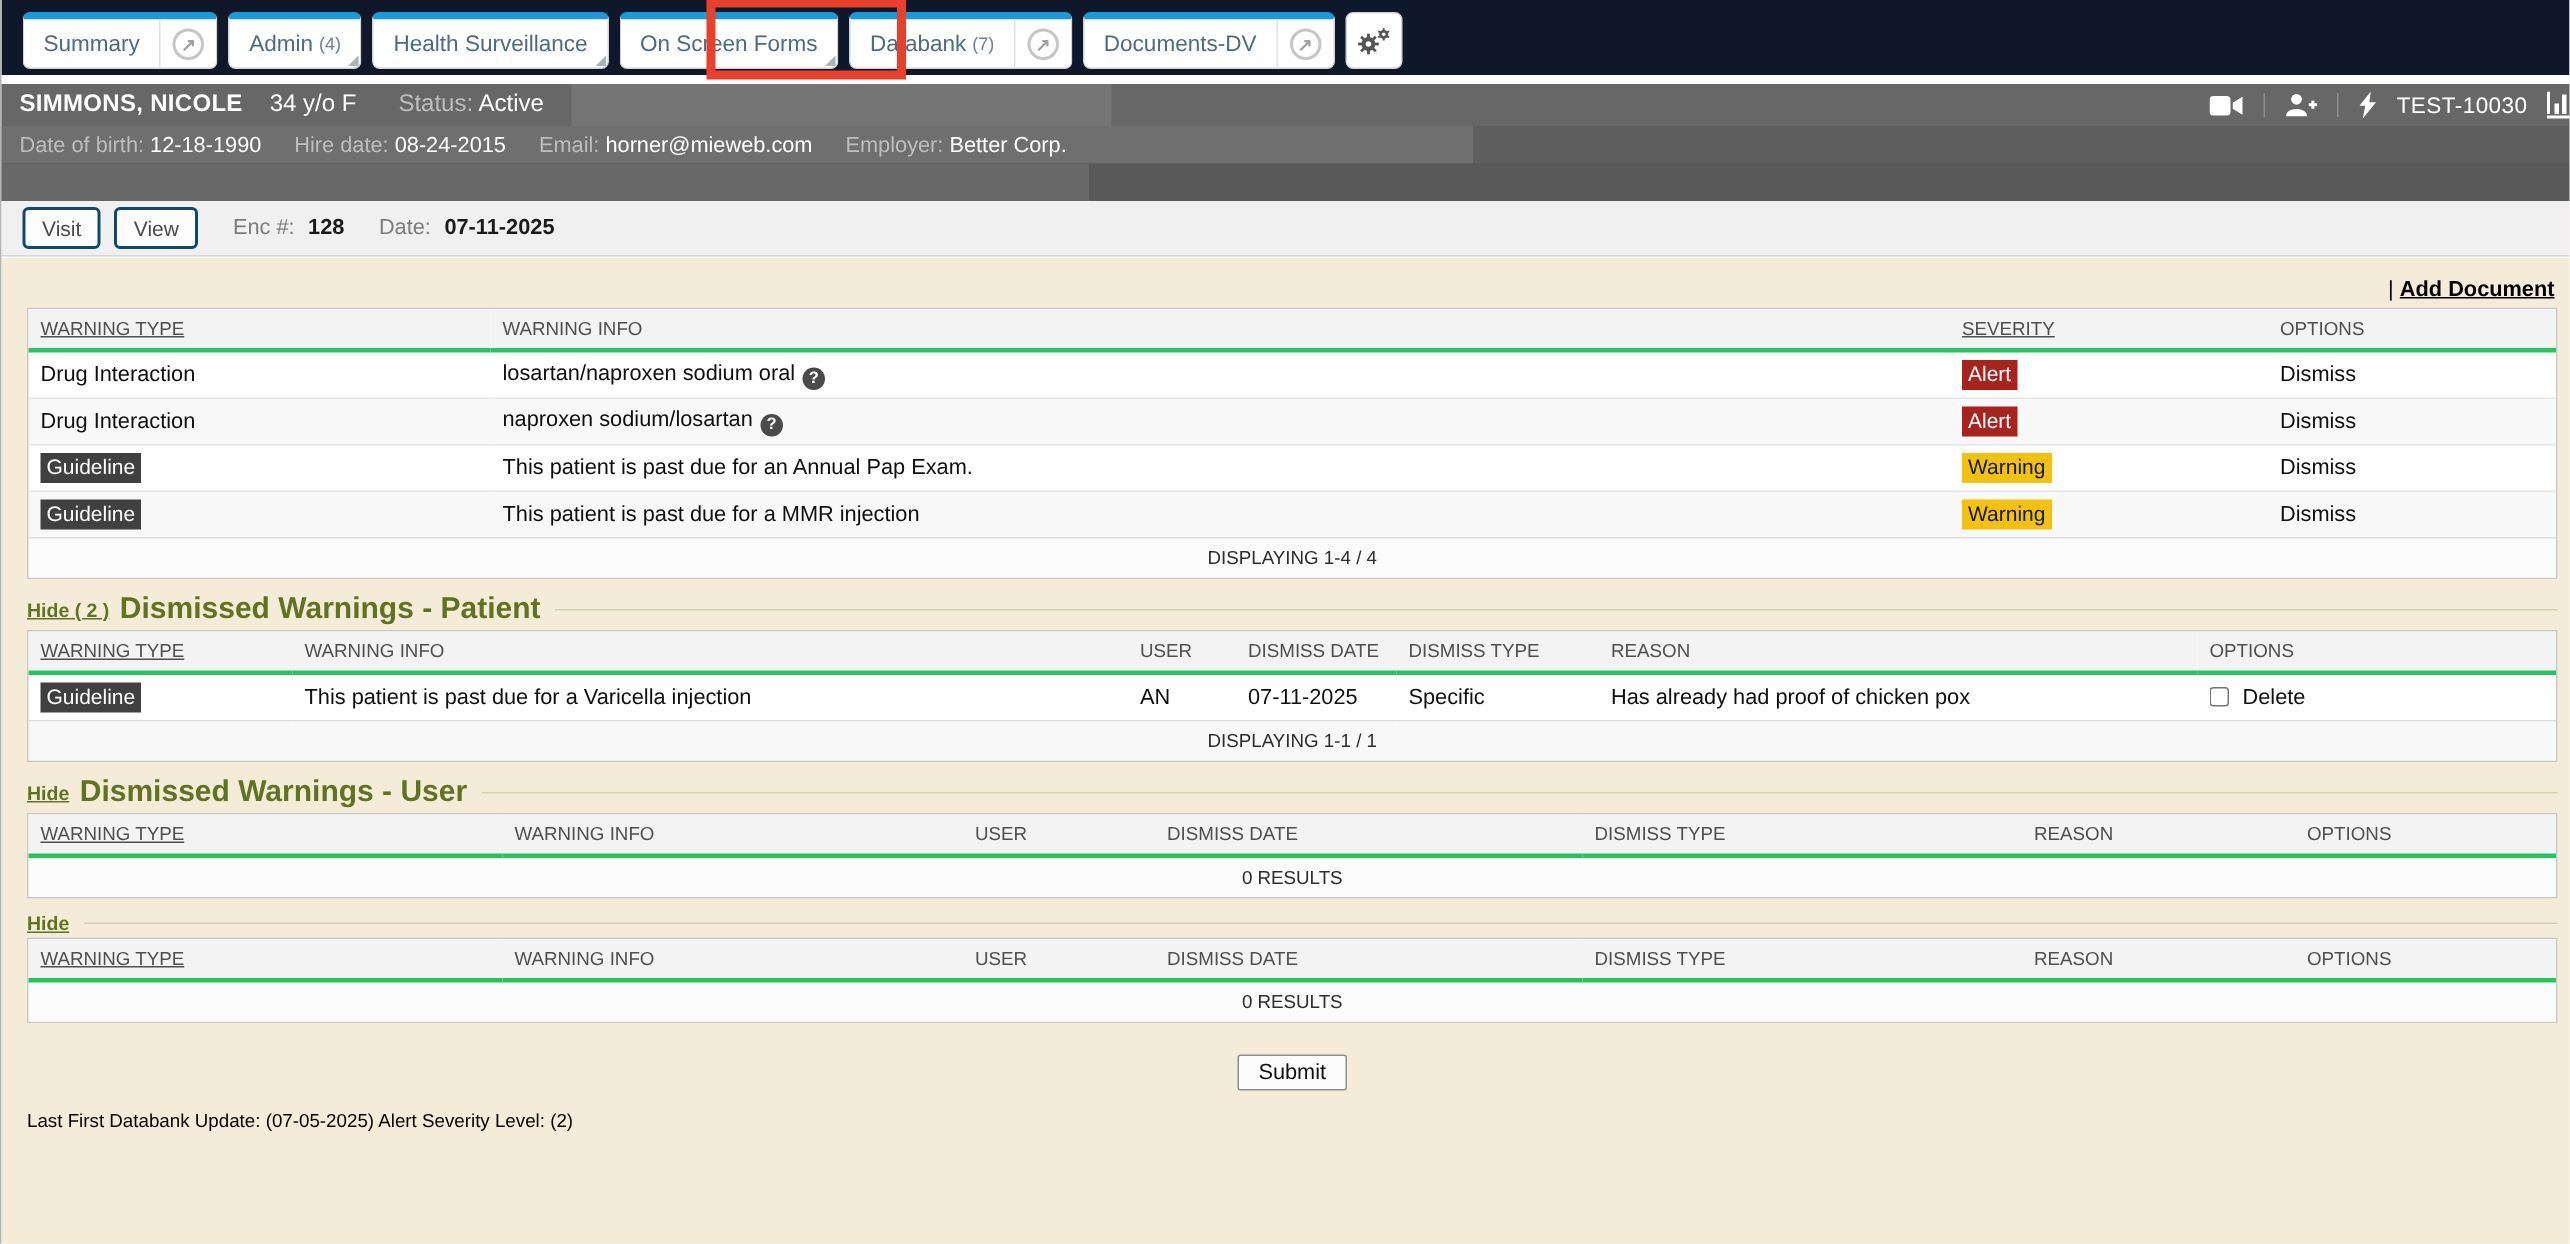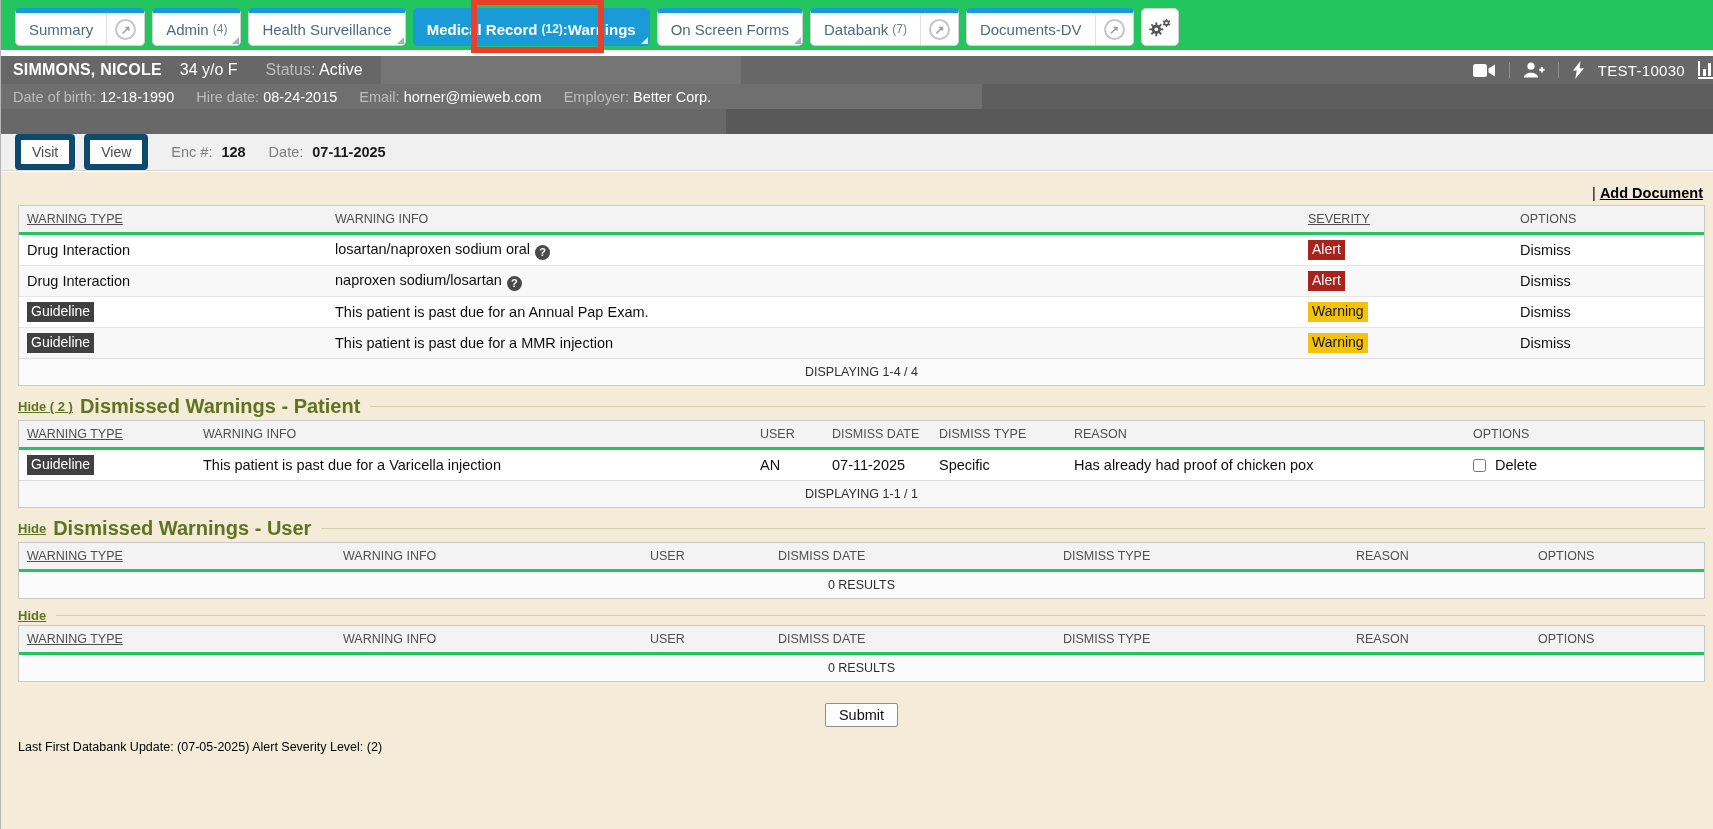--- a/index.html
+++ b/index.html
@@ -6,21 +6,21 @@
   html,body { margin:0; padding:0; }
   body {
     width:1713px; height:829px; position:relative; overflow:hidden;
     font-family:"Liberation Sans", sans-serif; background:#fff;
     border-left:1px solid #b5b5b5;
   }
 
   
   .tabbar {
     position:absolute; top:0; left:0; right:0; height:50px;
-    background:#22c55e; display:flex; align-items:flex-start;
+    background:#0f172a; display:flex; align-items:flex-start;
     padding:8px 0 0 14px; gap:7px;
   }
   .tab {
     position:relative; display:flex; align-items:stretch; height:38px;
     background:#fff; border:1px solid #d2d2d2; border-top:5px solid #199bd7;
     border-radius:5px;
   }
   .tab .seg { display:flex; align-items:center; padding:0 13px; font-size:15px; color:#4d6b80; white-space:nowrap; }
   .tab .seg .cnt { font-size:12px; margin-left:4px; color:#6c8296; }
   .tab .seg-icon { border-left:1px solid #e2e2e2; width:38px; display:flex; align-items:center; justify-content:center; padding:0; }
@@ -63,21 +63,21 @@
   .pt-id { font-size:15px; color:#fff; letter-spacing:.3px; }
   .icon-svg { display:block; }
   .chart-clip { margin-right:-5px; border-bottom:2px solid #fff; padding-bottom:1px; }
 
   
   .encbar {
     position:absolute; top:134px; left:0; right:0; height:37px; background:#f0f0f0;
     border-bottom:1px solid #d6d6d6; display:flex; align-items:center; padding-left:14px; gap:9px; font-size:14.5px;
   }
   .btn {
-    background:#fdfdfd; border:6px solid #0c4a6e; border-radius:4px; padding:4px 11px;
+    background:#fdfdfd; border:2px solid #0c4a6e; border-radius:4px; padding:4px 11px;
     font-size:14px; color:#4a4a4a; font-family:"Liberation Sans",sans-serif;
   }
   .enc-lbl { color:#7c7c7c; margin-left:14px; }
   .enc-val { color:#1a1a1a; font-weight:bold; }
 
   
   .content {
     position:absolute; top:172px; left:0; right:0; bottom:0;
     background:#f4ecd8; padding:0 8px 12px 17px;
   }
@@ -135,28 +135,20 @@
     <div class="seg">
         <span>Admin</span>
         <span class="cnt">(4)</span>
       </div>
     <div class="notch"></div>
   </div>
   <div class="tab">
     <div class="seg">
         <span>Health Surveillance</span>
       </div>
-    <div class="notch"></div>
-  </div>
-  <div class="tab active">
-    <div class="seg">
-      <span>Medical Record</span>
-      <span class="cnt">(12)</span>
-        <span>:Warnings</span>
-    </div>
     <div class="notch"></div>
   </div>
   <div class="tab">
     <div class="seg">
         <span>On Screen Forms</span>
       </div>
     <div class="notch"></div>
   </div>
   <div class="tab">
     <div class="seg">

